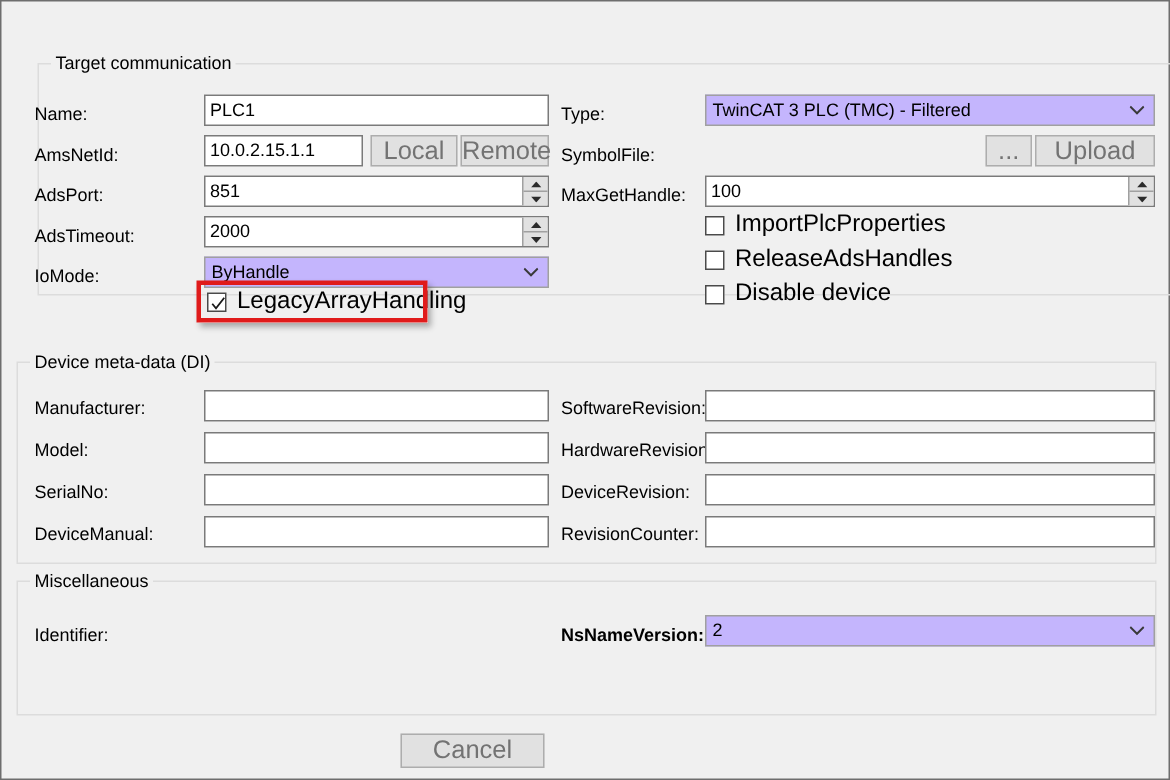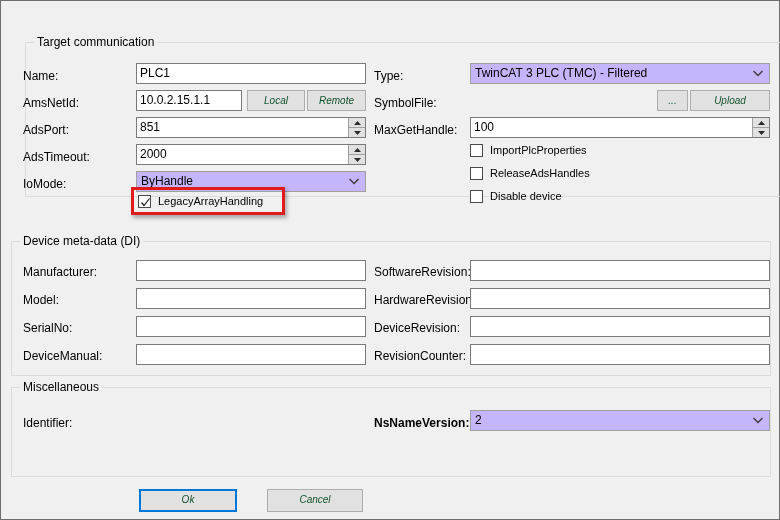--- a/index.html
+++ b/index.html
@@ -120,24 +120,23 @@
   .combo-arrow svg { display:block; }
 
   .button {
     position: absolute;
     box-sizing: border-box;
     border: 1px solid #adadad;
     background: #e1e1e1;
     height: 21px;
     line-height: 19px;
     text-align: center;
-    font-size: 10px;
-    color: #14532d;
-    white-space: nowrap;
-    font-style: italic;
+    font-size: 17px;
+    color: #737373;
+    white-space: nowrap;
   }
 
   .button.default {
     border: 2px solid #0078d7;
     line-height: 17px;
   }
 
   
   .spinbox {
     position: absolute;
@@ -194,21 +193,21 @@
     flex: 0 0 auto;
   }
   .cbox svg {
     position: absolute;
     left: 1px;
     top: 1px;
     display: block;
   }
   .cb-label {
     margin-left: 7px;
-    font-size: 11px;
+    font-size: 16px;
     white-space: nowrap;
     line-height: 14px;
   }
 
   
   #annotation-box {
     position: absolute;
     box-sizing: border-box;
     border: 3px solid #e01b1b;
     background: transparent;
@@ -368,18 +367,17 @@
   <div class="label" style="left:373px; top:415px;font-weight:bold;">NsNameVersion:</div>
   <div class="combobox" style="left:469px; top:409px; width:300px;">
     <span>2</span>
     <span class="combo-arrow">
       <svg width="10" height="7" viewBox="0 0 10 7">
           <polyline points="0.5,1 5,5.5 9.5,1" fill="none" stroke="#3a3a3a" stroke-width="1.3"></polyline>
         </svg>
     </span>
   </div>
 
-  <div class="button default" style="left:138px; top:488px; width:98px; height:23px;">Ok</div>
   <div class="button" style="left:266px; top:488px; width:96px; height:23px;">Cancel</div>
 
   <div id="annotation-box" style="left:130px; top:186px; width:154px; height:28px;"></div>
 
 </div>
 
 </body></html>

